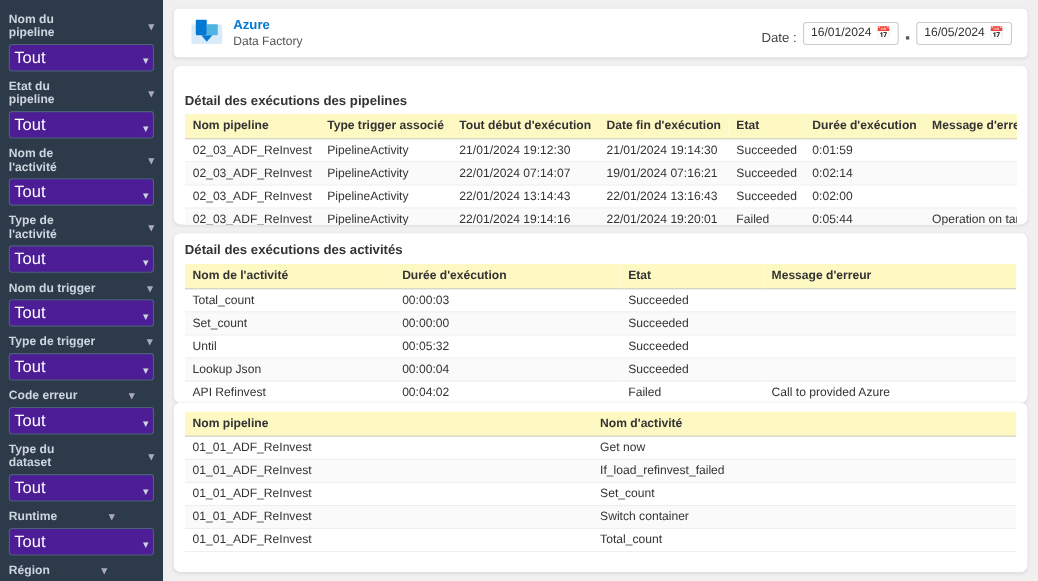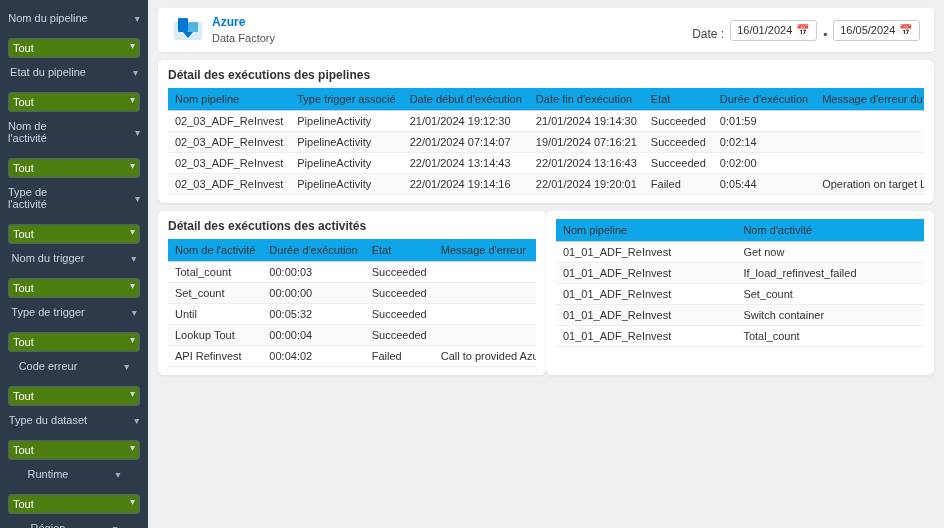--- a/index.html
+++ b/index.html
@@ -11,39 +11,39 @@
       background: #2d3a4a;
       color: #fff;
       padding: 10px 8px;
       flex-shrink: 0;
       overflow-y: auto;
     }
     .sidebar-group { margin-bottom: 6px; }
     .sidebar-label {
       font-size: 11px;
       color: #cdd5df;
-      font-weight: 400;
+      font-weight: 700;
       display: flex;
       align-items: center;
-      justify-content: center;
+      justify-content: flex-start;
       padding: 2px 0;
       gap: 47px;
     }
     .sidebar-select-wrap {
       position: relative;
     }
     .sidebar-select-wrap select {
       width: 100%;
-      background: #4d7c0f;
+      background: #4c1d95;
       color: #fff;
       border: 1px solid #4a6278;
       border-radius: 3px;
       padding: 3px 18px 3px 4px;
-      font-size: 11px;
-      margin-top: 12px;
+      font-size: 15px;
+      margin-top: 2px;
       appearance: none;
       -webkit-appearance: none;
       cursor: pointer;
     }
     .sidebar-select-wrap::after {
       content: '▾';
       position: absolute;
       right: 5px;
       top: 50%;
       transform: translateY(-20%);
@@ -107,40 +107,40 @@
       gap: 4px;
       background: #fff;
     }
     .date-sep { color: #555; }
 
     
     .section-card {
       background: #fff;
       border-radius: 6px;
       box-shadow: 0 1px 3px rgba(0,0,0,0.08);
-      padding: 8px 10px;
+      padding: 24px 10px;
       overflow: hidden;
     }
     .section-title {
       font-size: 12px;
       font-weight: 600;
       color: #333;
       margin-bottom: 6px;
     }
 
     
     .data-table {
       width: 100%;
       border-collapse: collapse;
       font-size: 11px;
     }
     .data-table th {
-      background: #0ea5e9;
+      background: #fef9c3;
       color: #333;
-      font-weight: 400;
+      font-weight: 700;
       padding: 5px 7px;
       text-align: left;
       border-bottom: 1px solid #ccc;
       white-space: nowrap;
     }
     .data-table td {
       padding: 4px 7px;
       border-bottom: 1px solid #eee;
       color: #333;
       white-space: nowrap;
@@ -150,20 +150,21 @@
     }
     .data-table tr:nth-child(even) { background: #fafafa; }
 
     .status-succeeded { color: #107c10; font-weight: 500; }
     .status-failed { color: #d83b01; font-weight: 500; }
 
     
     .bottom-panels {
       display: flex;
       gap: 0;
+      flex-direction: column;
     }
     .panel-half {
       flex: 1;
       background: #fff;
       border-radius: 6px;
       box-shadow: 0 1px 3px rgba(0,0,0,0.08);
       padding: 8px 10px;
       overflow: hidden;
     }
     .panel-title {
@@ -288,21 +289,21 @@
   </div>
 
   <div class="section-card">
     <div class="section-title">Détail des exécutions des pipelines</div>
     <div class="scroll-hint">
       <table class="data-table">
         <thead>
           <tr>
               <th>Nom pipeline</th>
               <th>Type trigger associé</th>
-              <th>Date début d'exécution</th>
+              <th>Tout début d'exécution</th>
               <th>Date fin d'exécution</th>
               <th>Etat</th>
               <th>Durée d'exécution</th>
               <th>Message d'erreur du pipe...</th>
             </tr>
         </thead>
         <tbody>
             <tr>
               <td>02_03_ADF_ReInvest</td>
               <td>PipelineActivity</td>
@@ -371,21 +372,21 @@
                 <td class="status-succeeded">Succeeded</td>
                 <td></td>
               </tr>
               <tr>
                 <td>Until</td>
                 <td>00:05:32</td>
                 <td class="status-succeeded">Succeeded</td>
                 <td></td>
               </tr>
               <tr>
-                <td>Lookup Tout</td>
+                <td>Lookup Json</td>
                 <td>00:00:04</td>
                 <td class="status-succeeded">Succeeded</td>
                 <td></td>
               </tr>
               <tr>
                 <td>API Refinvest</td>
                 <td>00:04:02</td>
                 <td class="status-failed">Failed</td>
                 <td>Call to provided Azure</td>
               </tr>

